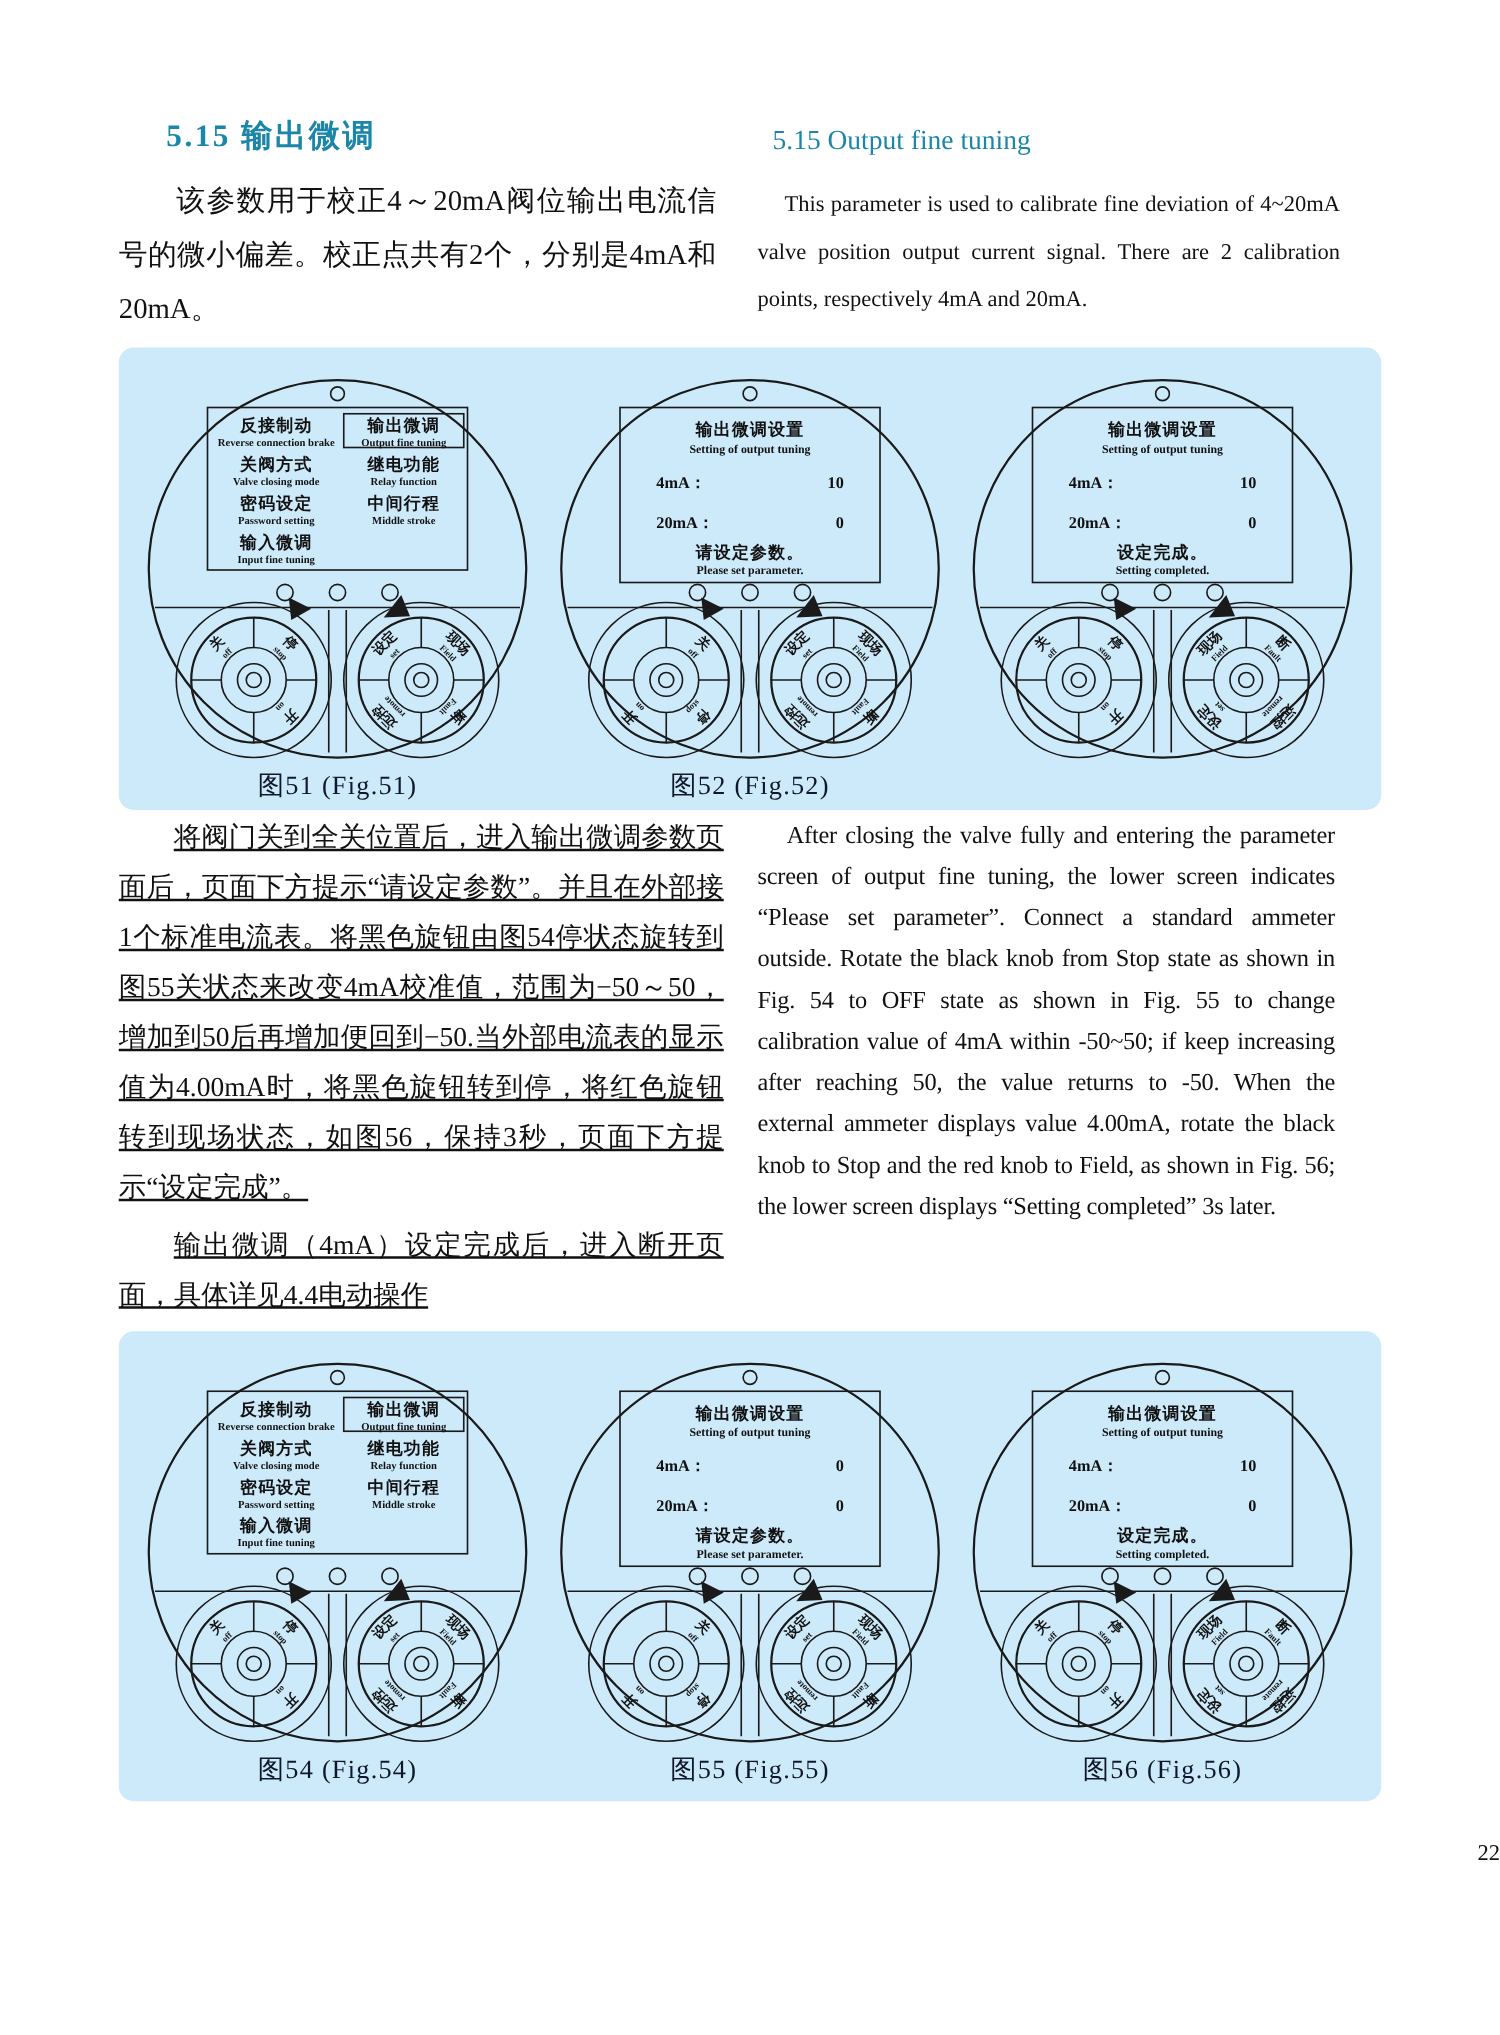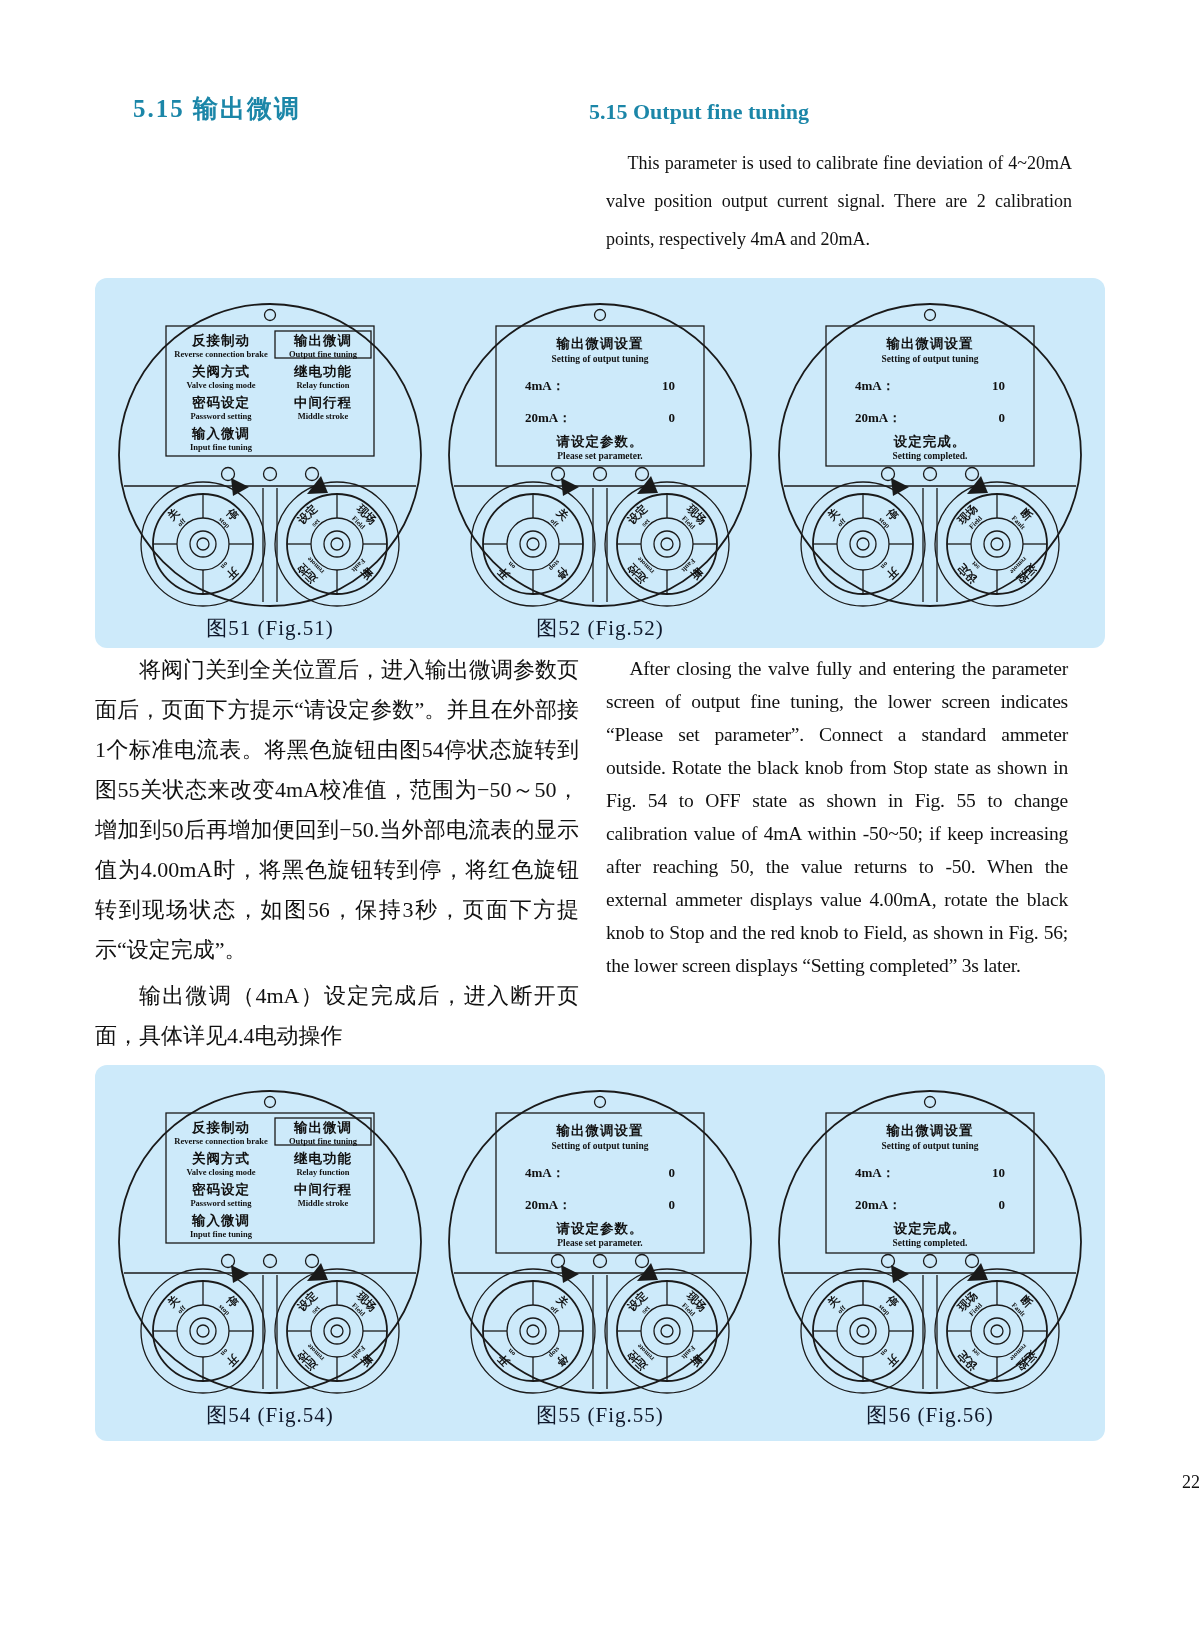--- a/index.html
+++ b/index.html
@@ -1,33 +1,33 @@
 <!DOCTYPE html>
 <html style="--accent: #1b86a8; --panel: #cdeafa; --ink: #1a1a1a;"><head>
 <meta charset="utf-8">
 <style>
   :root{ --accent:#1b86a8; --panel:#cdeafa; --ink:#1a1a1a; }
   html,body{margin:0;padding:0;background:#e8e8e8;}
   .page{position:relative;width:1200px;height:1628px;background:#ffffff;margin:0 auto;
         font-family:"Liberation Serif","DejaVu Serif",serif;color:#111;overflow:hidden;}
   .abs{position:absolute;}
   .h-zh{left:133px;top:92px;font-size:25px;font-weight:700;color:var(--accent);letter-spacing:2px;}
-  .h-en{left:589px;top:99px;font-size:22px;font-weight:700;color:var(--accent);}
+  .h-en{left:618px;top:99px;font-size:22px;font-weight:400;color:var(--accent);}
   .p-zh-intro{left:95px;top:139px;width:478px;font-size:23px;line-height:43px;
               text-align:justify;text-indent:2em;margin:0;}
   .p-en-intro{left:606px;top:144px;width:466px;font-size:18px;line-height:38px;
               text-align:justify;text-indent:1.2em;margin:0;}
   .panel{left:95px;width:1010px;background:var(--panel);box-sizing:border-box;
          display:flex;justify-content:space-between;padding:8px 12px 0 12px;border-radius:12px;}
   .panel1{top:278px;height:370px;}
   .panel2{top:1065px;height:376px;}
   .fig{width:326px;text-align:center;}
   .fig svg{display:block;margin:0 auto;}
   .fig-caption{font-size:21px;margin-top:4px;letter-spacing:1px;color:#0f172a;}
-  .mid-zh{left:95px;top:650px;width:484px;font-size:22px;line-height:40px;text-align:justify;}
+  .mid-zh{left:95px;top:650px;width:484px;font-size:22px;line-height:40px;text-align:justify;text-decoration:underline;}
   .mid-zh p{margin:0 0 6px 0;text-indent:2em;}
   .mid-en{left:606px;top:652px;width:462px;font-size:19.5px;line-height:33px;
           letter-spacing:-0.2px;text-align:justify;}
   .mid-en p{margin:0 0 7px 0;text-indent:1.2em;}
   .page-num{left:0;width:1200px;top:1472px;text-align:right;font-size:18px;}
   
   .st{fill:none;stroke:var(--ink);stroke-width:1.8;}
   .thin{stroke-width:1.3;}
   .arrow{fill:var(--ink);stroke:none;}
   svg text{fill:#111;font-family:"Liberation Serif","DejaVu Serif",serif;}
@@ -38,20 +38,21 @@
   .kzh{font-size:11px;font-weight:700;}
   .ken{font-size:7px;font-weight:600;}
 </style>
 </head>
 <body>
 
 <div class="page">
   <div class="abs h-zh">5.15  输出微调</div>
   <div class="abs h-en">5.15 Output fine tuning</div>
 
+  <p class="abs p-zh-intro">该参数用于校正4～20mA阀位输出电流信号的微小偏差。校正点共有2个，分别是4mA和20mA。</p>
   <p class="abs p-en-intro">This parameter is used to calibrate fine deviation of 4~20mA valve position output current signal. There are 2 calibration points, respectively 4mA and 20mA.</p>
 
   <div class="abs panel panel1" id="panel1">
       <div class="fig">
         <svg width="326" height="324" viewBox="0 0 326 324">
           <circle cx="163" cy="169" r="151" class="st"></circle>
           <circle cx="163" cy="29" r="5.5" class="st thin"></circle>
           <line x1="17" y1="200" x2="309" y2="200" class="st thin"></line>
           <line x1="156" y1="202" x2="156" y2="316" class="st thin"></line>
           <line x1="170" y1="202" x2="170" y2="316" class="st thin"></line>

